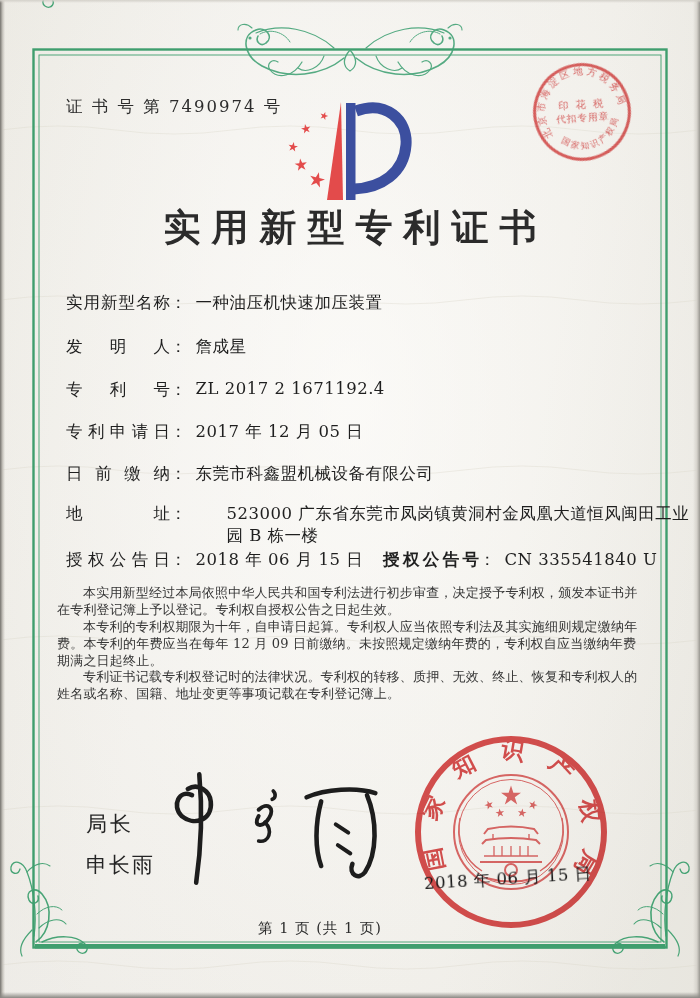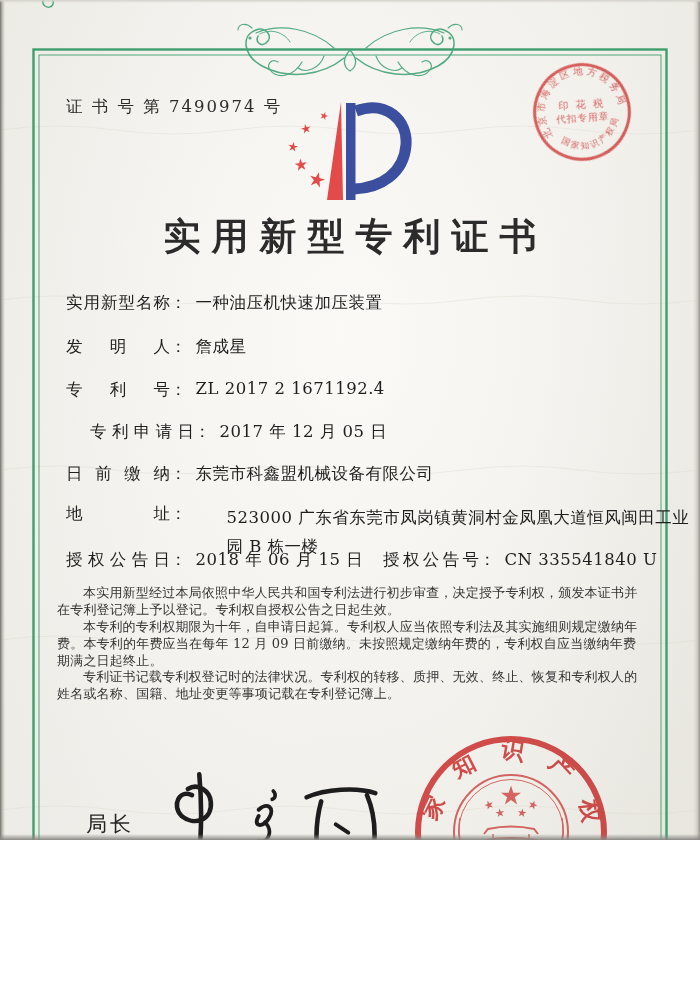--- a/index.html
+++ b/index.html
@@ -1,48 +1,48 @@
 <!DOCTYPE html>
 <html><head>
 <meta charset="utf-8">
 <style>
   html,body{margin:0;padding:0;background:#ffffff;}
   .page{
-    position:relative;width:700px;height:840px;overflow:hidden;
+    position:relative;width:700px;height:998px;overflow:hidden;
     background:
       radial-gradient(ellipse at 50% 40%, rgba(255,255,255,0.5), rgba(0,0,0,0.03) 90%),
       linear-gradient(100deg,#f3f1ea 0%,#f7f5f0 30%,#f6f4ee 70%,#efede6 100%);
     font-family:"DejaVu Serif","Liberation Serif",serif;
     color:#222;
   }
   .edge{position:absolute;z-index:40;pointer-events:none;}
   .edge-l{left:0;top:0;bottom:0;width:5px;background:linear-gradient(90deg,#75736e,#c9c6bf 55%,rgba(0,0,0,0));}
   .edge-r{right:0;top:0;bottom:0;width:7px;background:linear-gradient(270deg,#989690,#d6d3cc 45%,rgba(0,0,0,0));}
   .edge-b{left:0;right:0;bottom:0;height:6px;background:linear-gradient(0deg,#8b8984,rgba(0,0,0,0));}
   .edge-t{left:0;right:0;top:0;height:3px;background:linear-gradient(180deg,#d3d0c9,rgba(0,0,0,0));}
   .texture{position:absolute;left:0;top:0;z-index:0;}
   .frame{position:absolute;left:0;top:0;z-index:1;}
   .cert-no{position:absolute;left:66px;top:96px;font-size:16.5px;letter-spacing:2px;color:#2c2c2c;z-index:5;}
   .logo{position:absolute;left:284px;top:98px;z-index:5;}
   .tax-stamp{position:absolute;left:518px;top:48px;width:128px;height:128px;transform:rotate(-22deg);z-index:6;mix-blend-mode:multiply;opacity:.92;}
   .title{
-    position:absolute;left:33px;right:33px;top:200px;margin:12px;text-align:center;
+    position:absolute;left:33px;right:33px;top:200px;margin:3px;text-align:center;
     font-size:37px;font-weight:700;letter-spacing:11px;color:#2b2b2b;z-index:5;text-indent:11px;
   }
   .frow{position:absolute;left:66px;font-size:16.5px;color:#1f1f1f;z-index:5;}
   .frow .lab{display:inline-block;width:104px;text-align:justify;text-align-last:justify;vertical-align:top;}
   .frow .col{display:inline-block;vertical-align:top;}
   .frow .val{display:inline-block;margin-left:9px;vertical-align:top;letter-spacing:.5px;}
-  .frow .val.wrap{width:472px;line-height:29px;margin-left:40px;}
-  .r1{top:292px;} .r2{top:336px;} .r3{top:379px;} .r4{top:421px;margin-left:24px;} .r5{top:463px;} .r6{top:503px;}
+  .frow .val.wrap{width:472px;line-height:22px;margin-left:40px;}
+  .r1{top:292px;} .r2{top:336px;} .r3{top:379px;} .r4{top:421px;} .r5{top:463px;} .r6{top:503px;}
   .grant{position:absolute;top:549px;left:0;width:700px;z-index:5;font-size:16.5px;color:#1f1f1f;}
   .grant .g1{position:absolute;left:66px;top:0;}
   .grant .g2{position:absolute;left:383px;top:0;}
   .grant .lab{display:inline-block;width:104px;text-align:justify;text-align-last:justify;}
-  .grant .g2 .lab{width:96px;}
+  .grant .g2 .lab{width:96px;font-weight:bold;}
   .grant .val{margin-left:9px;letter-spacing:.5px;}
   .bodytext{position:absolute;left:57px;top:585px;width:592px;z-index:5;font-size:13px;line-height:1.3;color:#353535;}
   .bodytext p{margin:0;text-indent:2em;letter-spacing:.2px;}
   .signoff{position:absolute;left:86px;top:810px;z-index:5;font-size:21px;letter-spacing:3px;color:#242424;}
   .signoff .name{margin-top:13px;letter-spacing:2px;}
   .signature{position:absolute;left:142px;top:766px;z-index:7;}
   .main-seal{position:absolute;left:398px;top:728px;z-index:8;mix-blend-mode:multiply;opacity:.93;}
   .seal-date{position:absolute;left:424px;top:868px;z-index:9;font-size:16.5px;color:#161616;letter-spacing:.5px;transform:rotate(-3.5deg);}
   .footer{position:absolute;left:0;right:0;top:919px;text-align:center;z-index:5;font-size:14.5px;color:#2c2c2c;transform:translateX(-30px);letter-spacing:1px;}
 </style>

